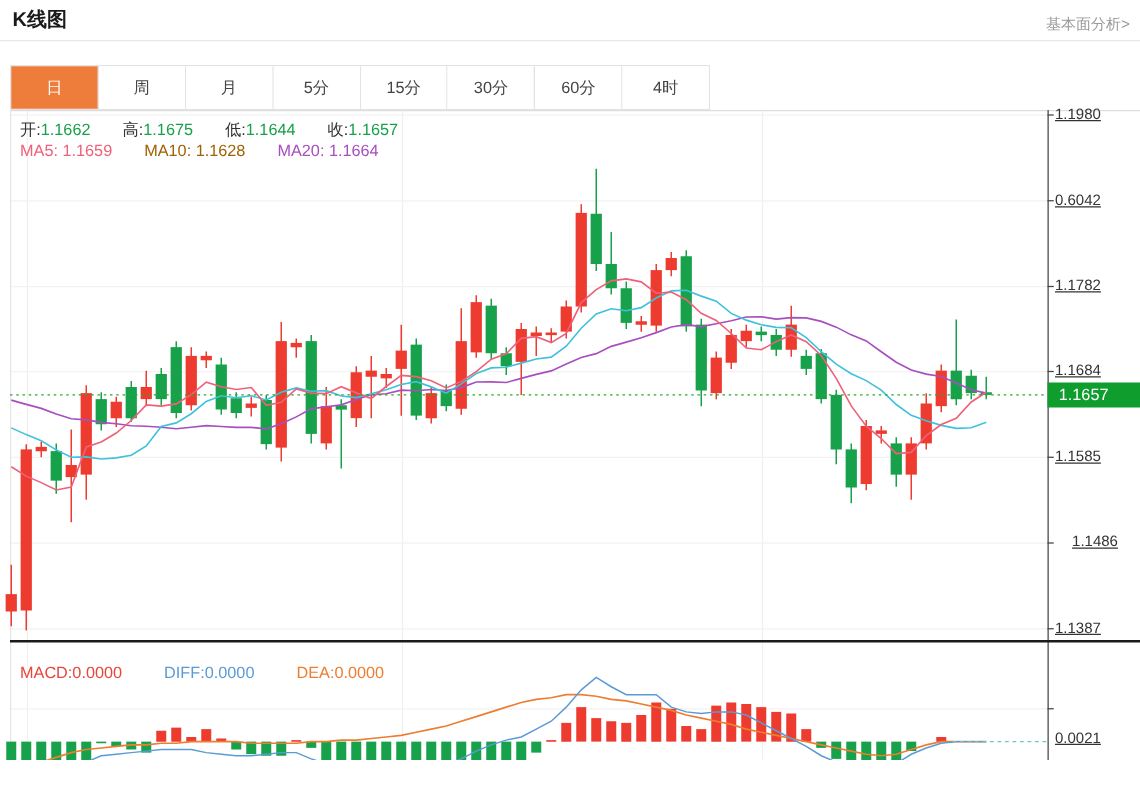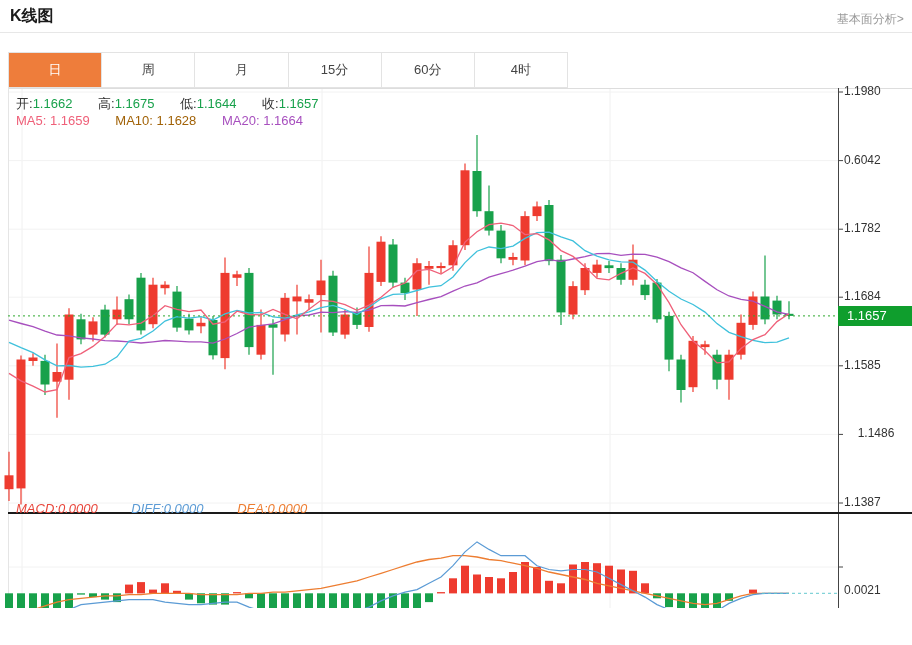--- a/index.html
+++ b/index.html
@@ -12,24 +12,24 @@
   #tabs{left:8px;top:52px;width:560px;height:36px;display:flex;border:1px solid #e3e3e3;box-sizing:border-box;background:#fff;}
   .tab{flex:1;text-align:center;line-height:34px;font-size:13px;color:#444;border-right:1px solid #e3e3e3;cursor:pointer;background:#fff;}
   .tab:last-child{border-right:none;}
   .tab.active{background:#ee7d3b;color:#fff;}
   #ohlc-legend{left:16px;top:95px;font-size:13px;}
   #ma-legend{left:16px;top:113px;font-size:13px;}
   .lgi{margin-right:22px;}
   .lgi .lab{color:#333;}
   .val-up{color:#18a14b;}
   .ma5{color:#ef6079;} .ma10{color:#a16207;} .ma20{color:#a74fbe;}
-  #macd-legend{left:16px;top:501px;font-size:13px;font-style:italic;}
+  #macd-legend{left:16px;top:530px;font-size:13px;}
   .macd-r{color:#e8463b;} .macd-b{color:#5b9bd5;} .macd-o{color:#ed7d31;}
   .mgi{margin-right:30px;}
-  .tick{position:absolute;left:844px;width:64px;font-size:12px;color:#333;z-index:2;}
+  .tick{position:absolute;left:844px;width:64px;font-size:12px;color:#333;z-index:2;text-decoration:underline;}
   #price-tag{left:838px;width:74px;height:20px;line-height:20px;color:#fff;font-size:13px;padding-left:9px;box-sizing:border-box;z-index:3;}
 </style>
 </head>
 <body>
 <div id="app">
 
 <svg id="chart-canvas" width="912" height="645">
       <line x1="0" y1="32.5" x2="912" y2="32.5" stroke="#e7e7e7"></line>
       <line x1="22" y1="88" x2="22" y2="512" stroke="#f0f0f0"></line>
       <line x1="22" y1="514" x2="22" y2="645" stroke="#f0f0f0"></line>
@@ -262,21 +262,23 @@
       <line x1="762" y1="593.3" x2="838" y2="593.3" stroke="#63c8cf" stroke-dasharray="3,3"></line>
     </svg>
 
 <div class="ovl" id="page-title">K线图</div>
 <div class="ovl" id="fund-link">基本面分析&gt;</div>
 
 <div class="ovl" id="tabs">
   <div class="tab active" style="background: rgb(238, 125, 59);">日</div>
   <div class="tab">周</div>
   <div class="tab">月</div>
+  <div class="tab">5分</div>
   <div class="tab">15分</div>
+  <div class="tab">30分</div>
   <div class="tab">60分</div>
   <div class="tab">4时</div>
 </div>
 
 <div class="ovl" id="ohlc-legend">
   <span class="lgi"><span class="lab">开:</span><span class="val-up">1.1662</span></span>
   <span class="lgi"><span class="lab">高:</span><span class="val-up">1.1675</span></span>
   <span class="lgi"><span class="lab">低:</span><span class="val-up">1.1644</span></span>
   <span class="lgi"><span class="lab">收:</span><span class="val-up">1.1657</span></span>
 </div>

